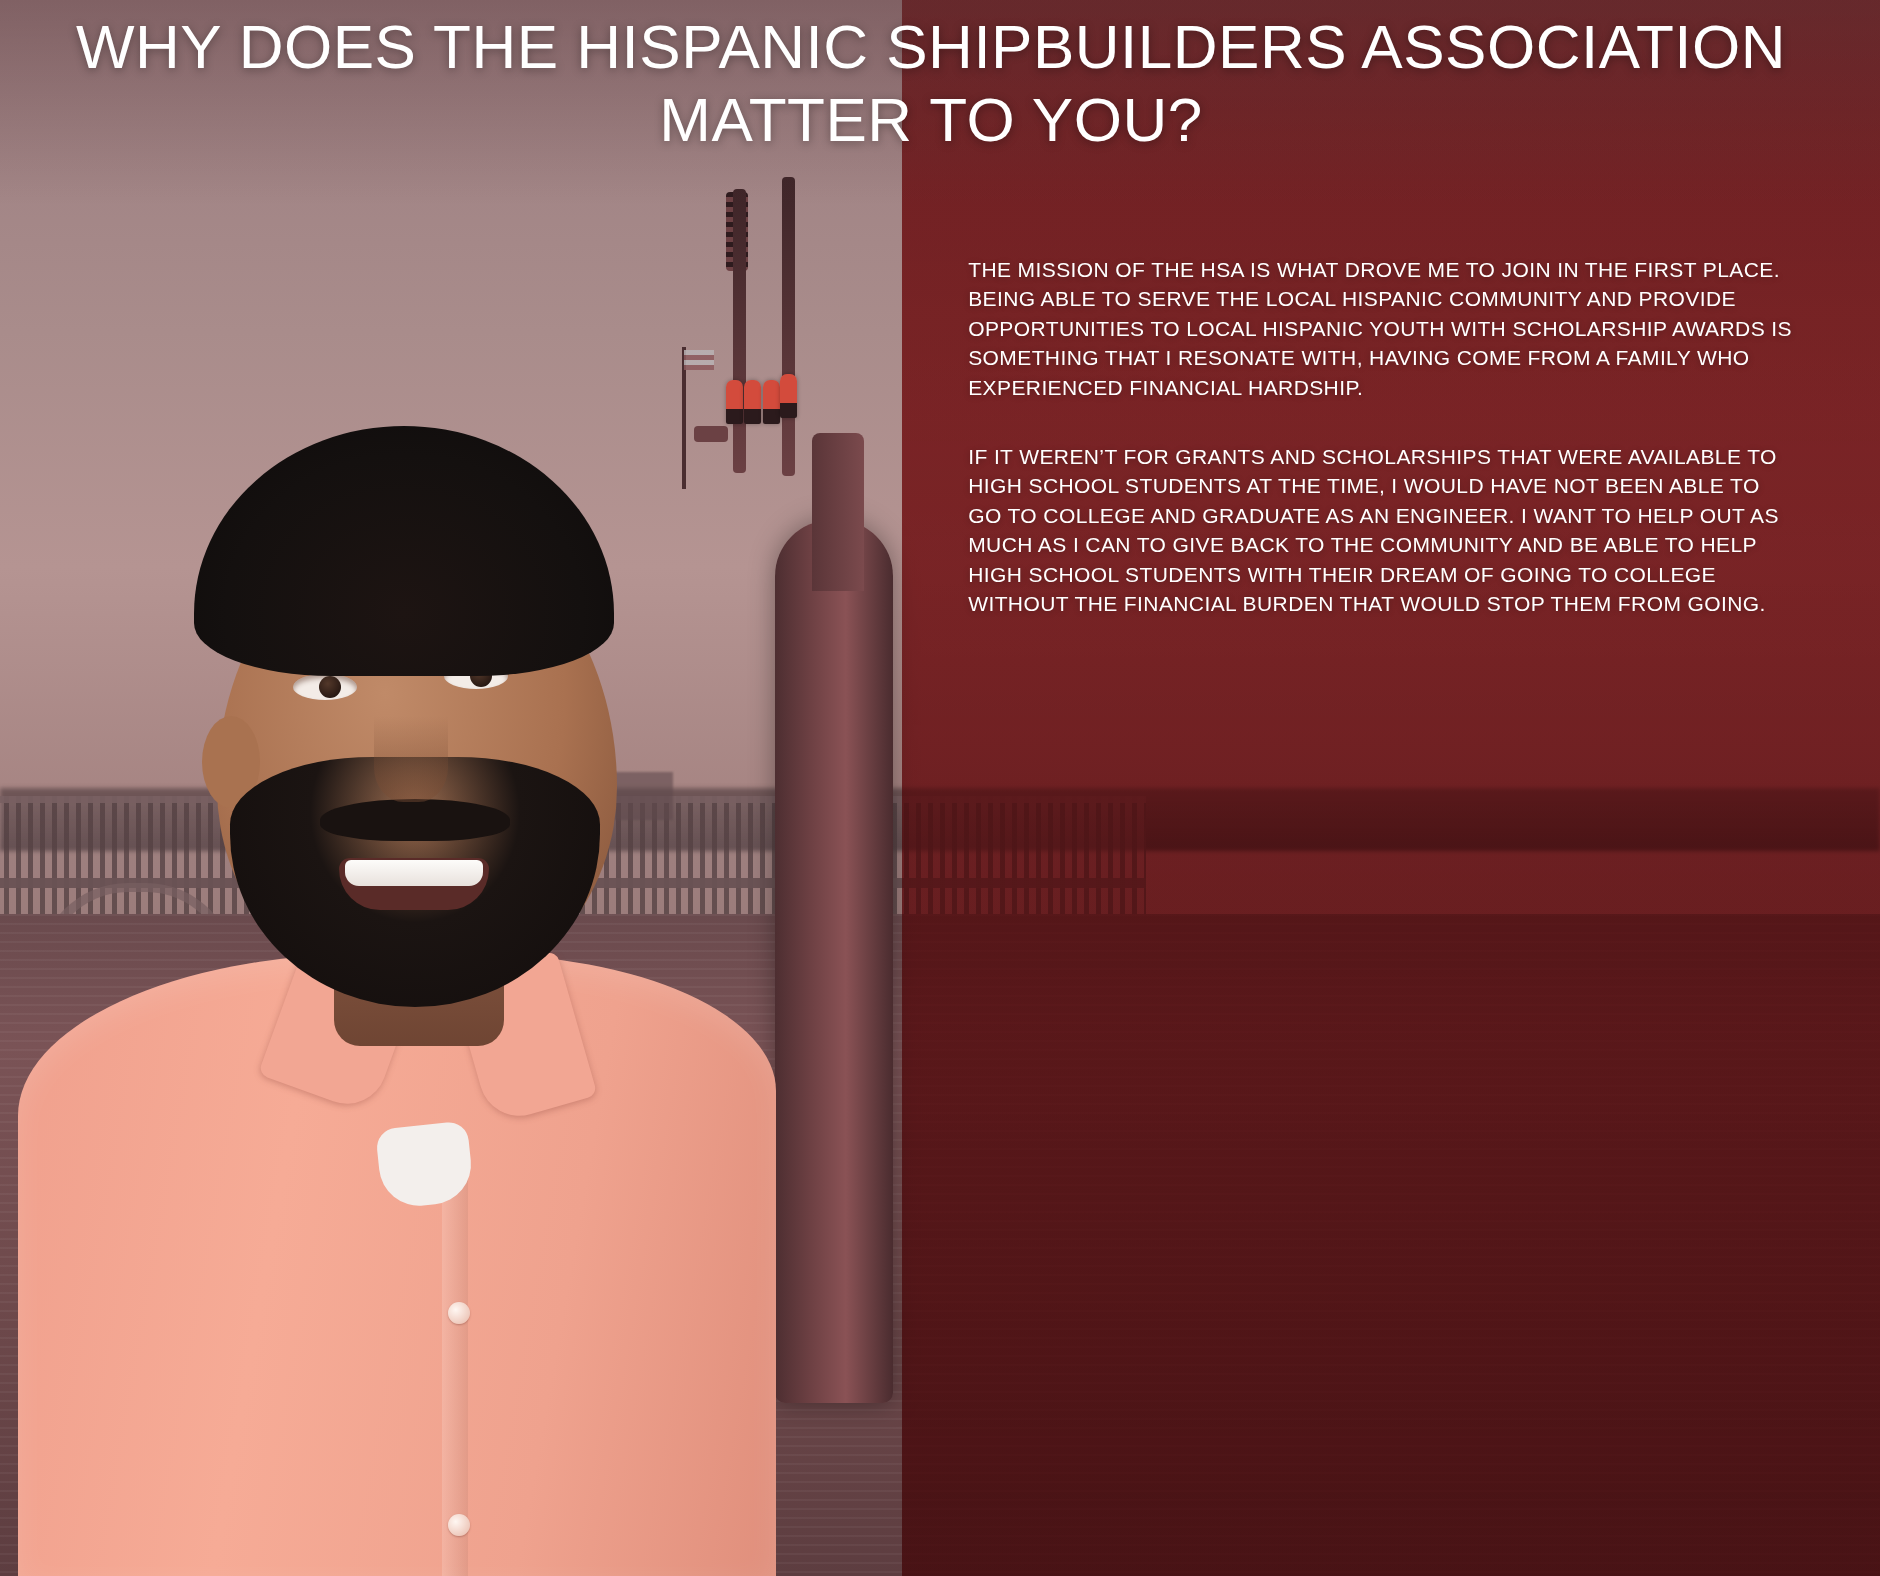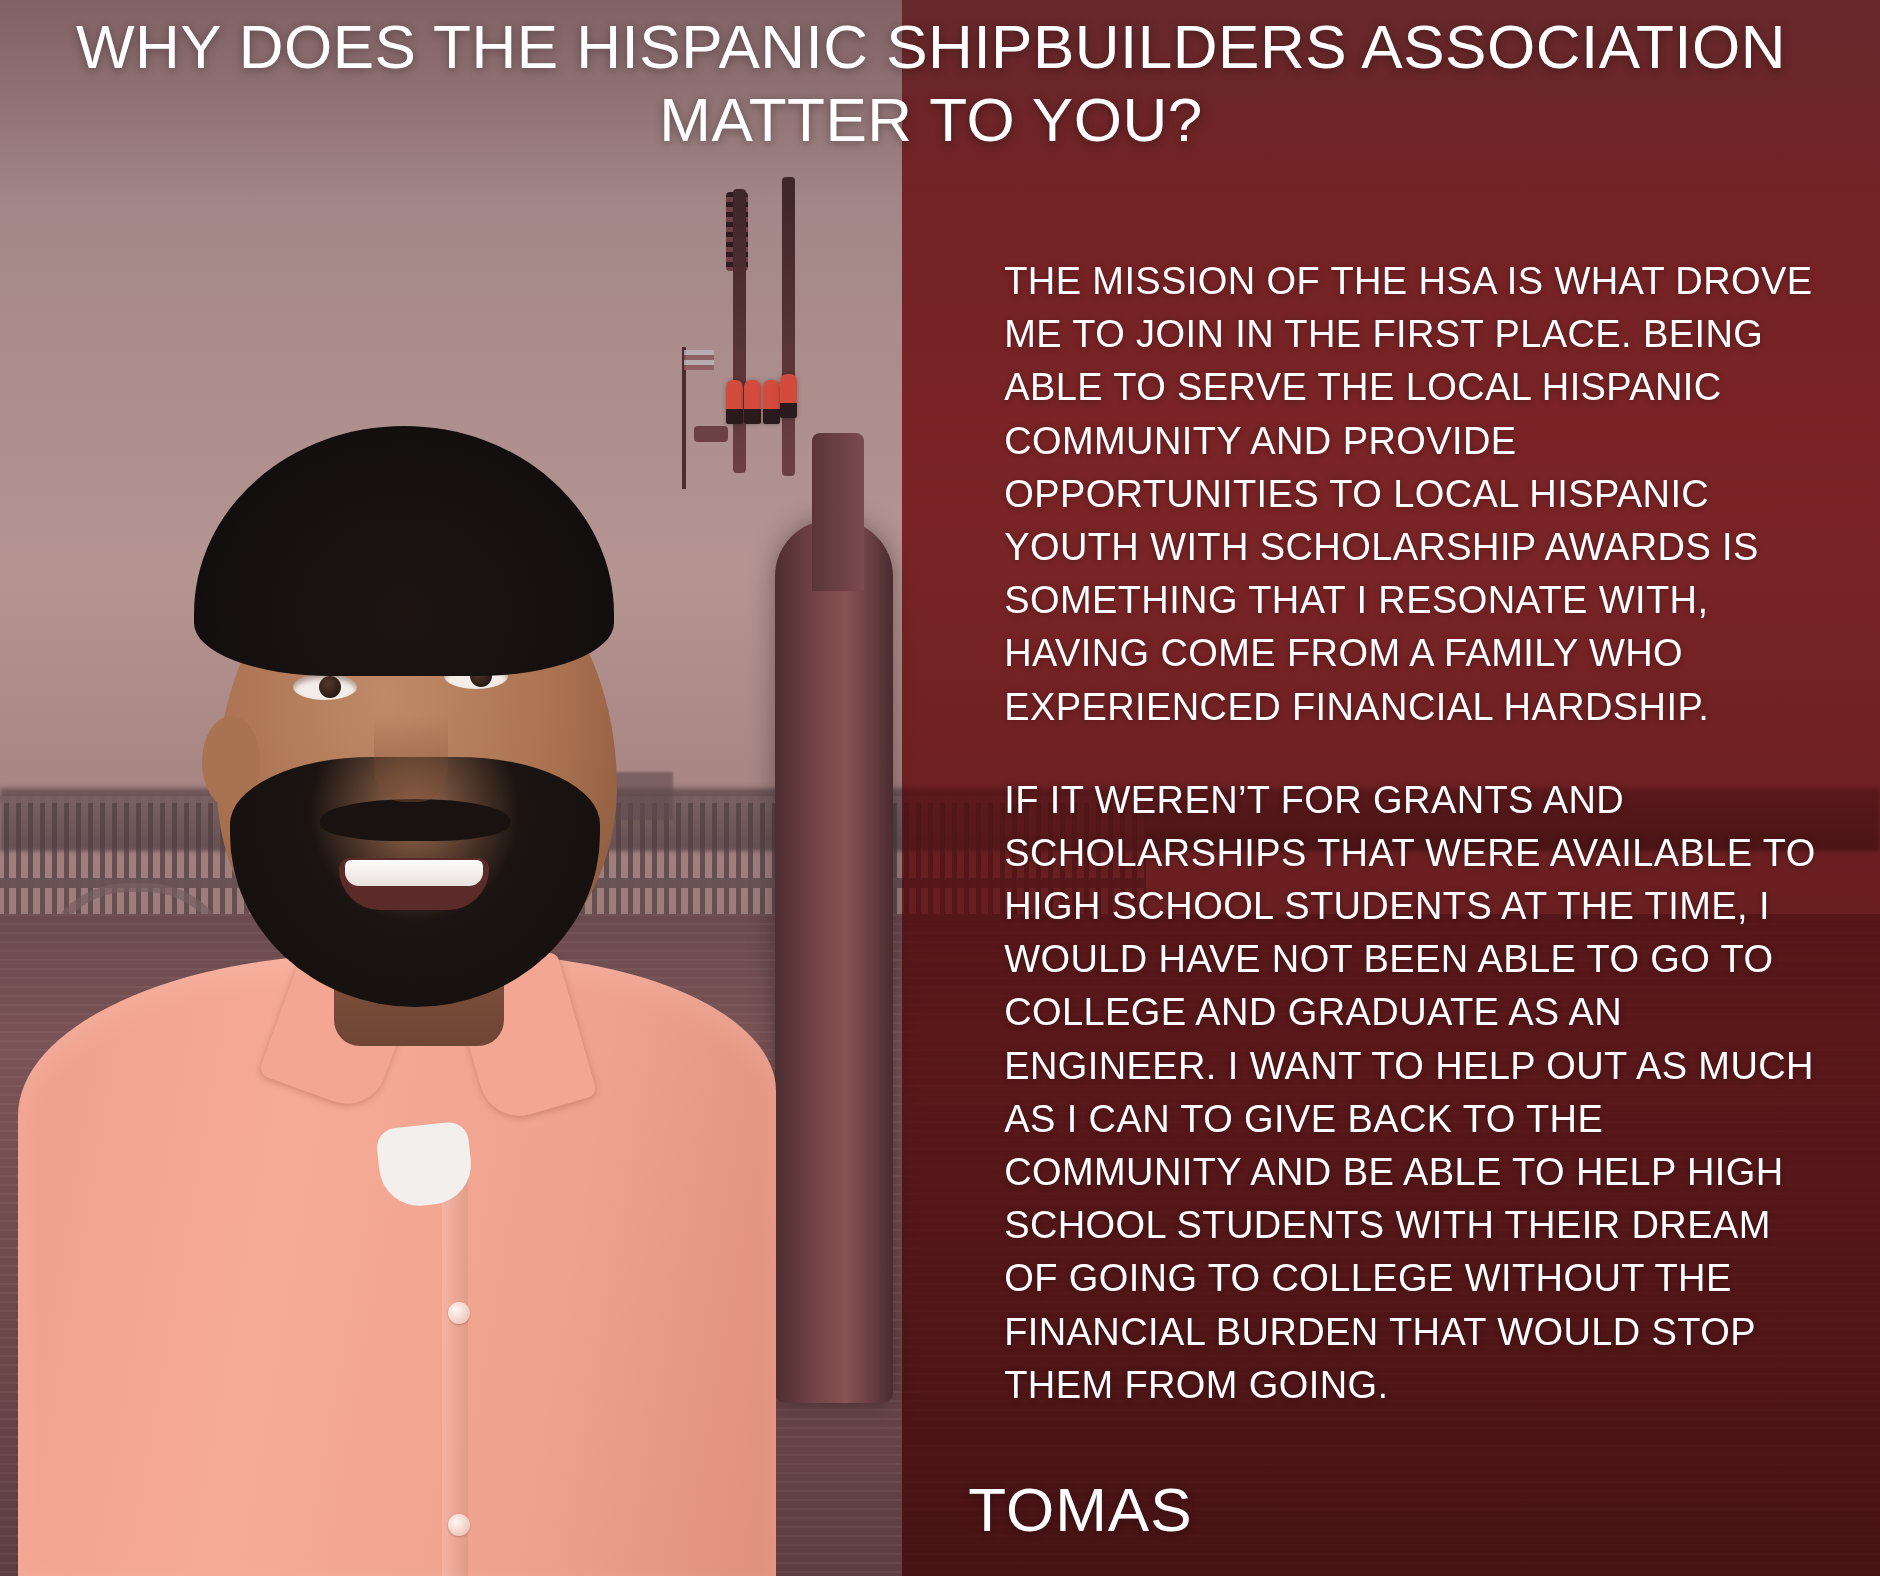--- a/index.html
+++ b/index.html
@@ -344,26 +344,25 @@
     letter-spacing: .5px;
     text-transform: uppercase;
     text-shadow: 0 2px 10px rgba(0,0,0,.35);
   }
   .body-col {
     position: absolute;
     left: 51.5%;
     top: 255px;
     width: 44%;
     color: #ffffff;
-    font-size: 38px;
+    font-size: 21px;
     line-height: 1.40;
     letter-spacing: .4px;
     text-transform: uppercase;
     text-shadow: 0 1px 6px rgba(0,0,0,.28);
-    margin-left: 36px;
   }
   .body-col p {
     margin: 0 0 40px 0;
   }
   .name-block {
     position: absolute;
     left: 51.5%;
     bottom: 34px;
     color: #ffffff;
     font-size: 62px;
@@ -437,16 +436,15 @@
   <div class="top-wash"></div>
 
   <div class="headline">WHY DOES THE HISPANIC SHIPBUILDERS ASSOCIATION MATTER TO YOU?</div>
 
   <div class="body-col">
     <p>THE MISSION OF THE HSA IS WHAT DROVE ME TO JOIN IN THE FIRST PLACE. BEING ABLE TO SERVE THE LOCAL HISPANIC COMMUNITY AND PROVIDE OPPORTUNITIES TO LOCAL HISPANIC YOUTH WITH SCHOLARSHIP AWARDS IS SOMETHING THAT I RESONATE WITH, HAVING COME FROM A FAMILY WHO EXPERIENCED FINANCIAL HARDSHIP.</p>
     <p>IF IT WEREN’T FOR GRANTS AND SCHOLARSHIPS THAT WERE AVAILABLE TO HIGH SCHOOL STUDENTS AT THE TIME, I WOULD HAVE NOT BEEN ABLE TO GO TO COLLEGE AND GRADUATE AS AN ENGINEER. I WANT TO HELP OUT AS MUCH AS I CAN TO GIVE BACK TO THE COMMUNITY AND BE ABLE TO HELP HIGH SCHOOL STUDENTS WITH THEIR DREAM OF GOING TO COLLEGE WITHOUT THE FINANCIAL BURDEN THAT WOULD STOP THEM FROM GOING.</p>
   </div>
 
   <div class="name-block">
-    <span class="ln ln1">TOMAS</span>
   </div>
 
 </div>
 
 </body></html>

